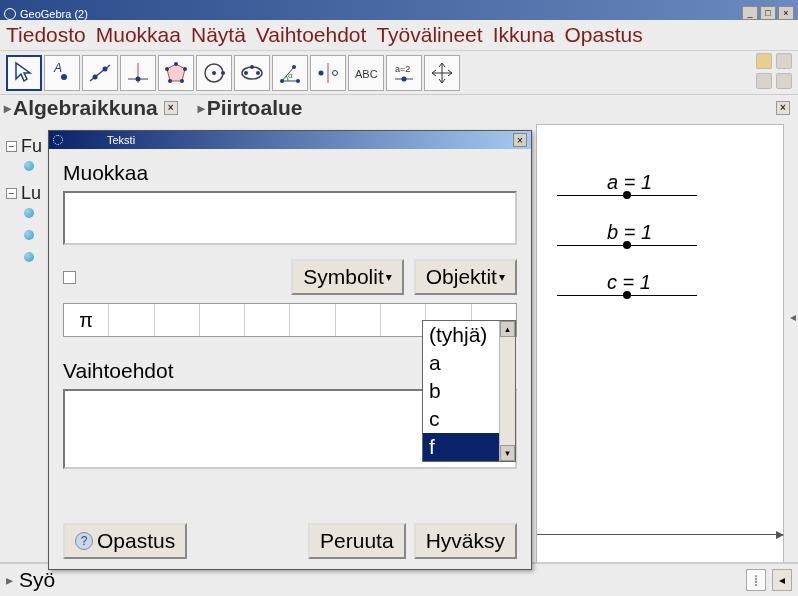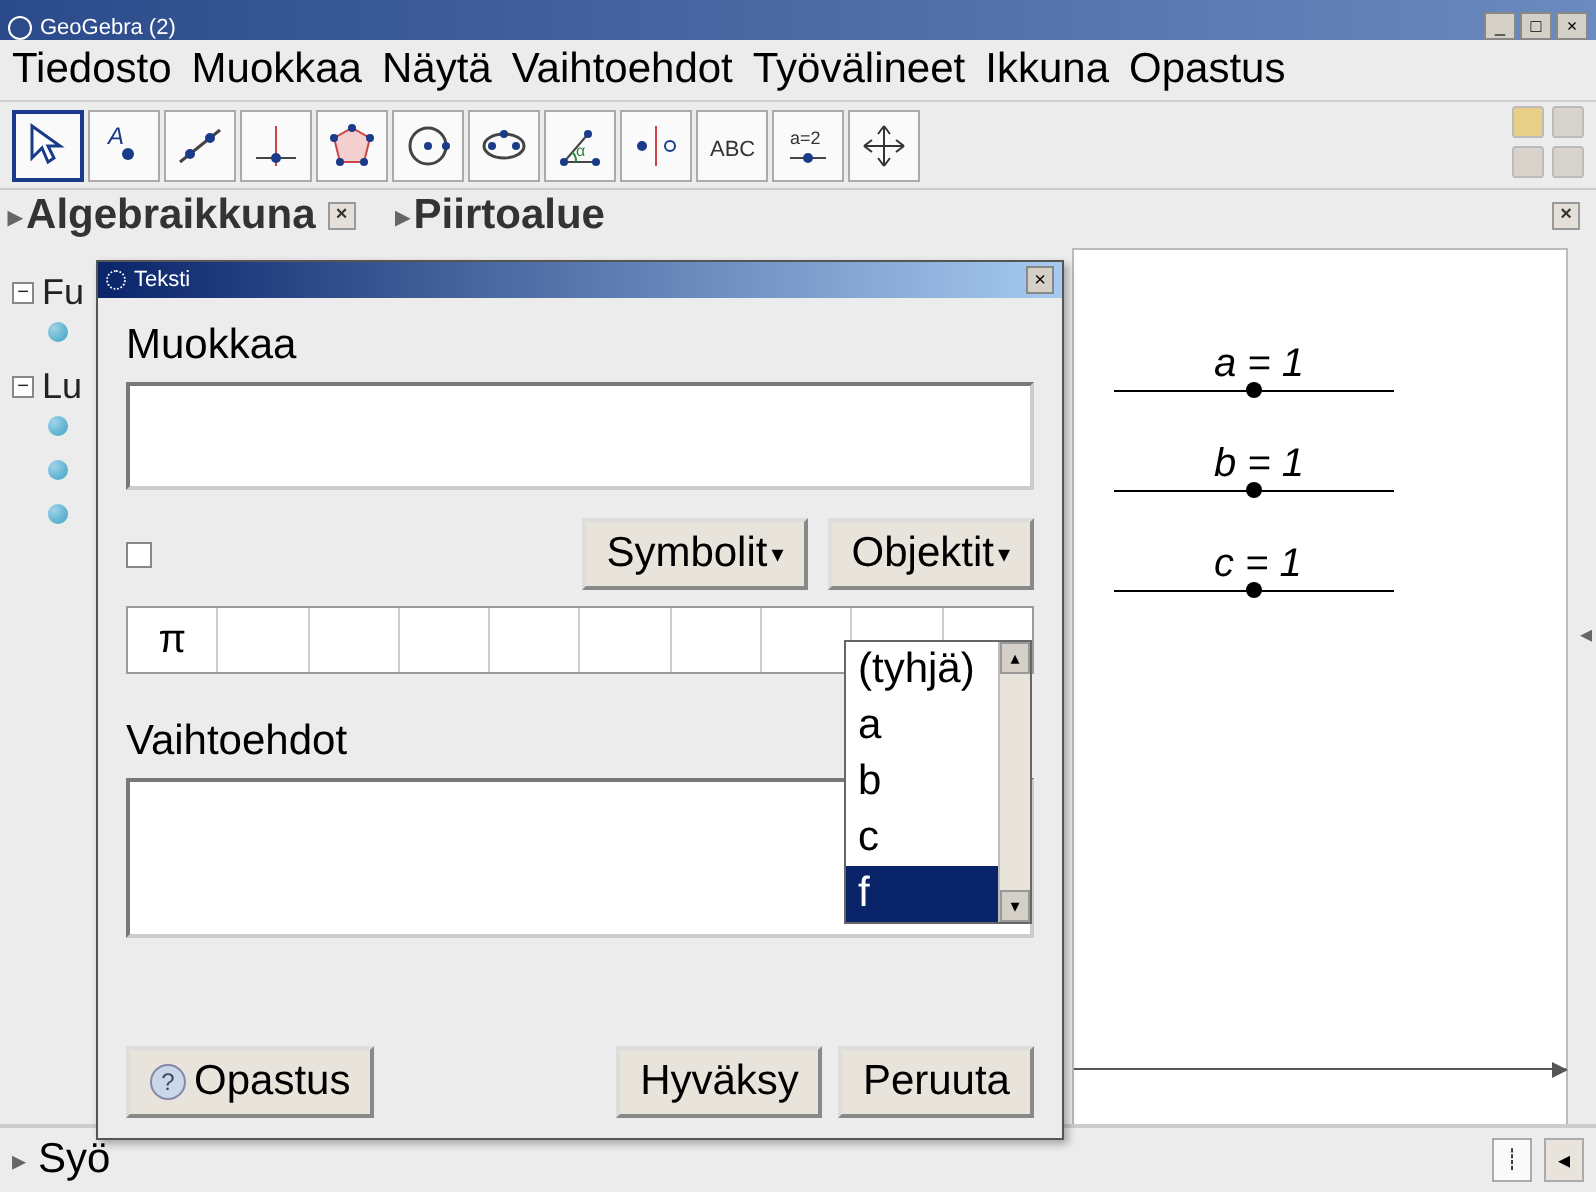--- a/index.html
+++ b/index.html
@@ -5,21 +5,21 @@
 * { box-sizing: border-box; margin: 0; padding: 0; font-family: Arial, sans-serif; }
 body { background: #ececec; width: 798px; height: 596px; overflow: hidden; position: relative; }
 
 
 .titlebar { height: 20px; background: linear-gradient(to right, #2a4a8a, #6b8abf); color: #fff; display: flex; align-items: flex-end; padding: 0 4px; font-size: 11px; }
 .titlebar .tb-icon { width: 12px; height: 12px; border: 1px solid #fff; border-radius: 50%; margin-right: 4px; }
 .titlebar .tb-spacer { flex: 1; }
 .titlebar .winbtn { width: 16px; height: 14px; background: #d4d0c8; border: 1px solid #888; margin-left: 2px; display: flex; align-items: center; justify-content: center; font-size: 9px; color: #000; }
 
 
-.menubar { height: 30px; display: flex; align-items: center; padding: 0 6px; gap: 10px; font-size: 21px; color: #000000; background: #ececec; }
+.menubar { height: 30px; display: flex; align-items: center; padding: 0 6px; gap: 10px; font-size: 21px; color: #7f1d1d; background: #ececec; }
 .menubar span { cursor: default; }
 
 
 .toolbar { height: 44px; background: #ececec; border-top: 1px solid #d0d0d0; display: flex; align-items: center; padding: 2px 6px; gap: 2px; position: relative; }
 .tool { width: 36px; height: 36px; border: 1px solid #aaa; background: #fafafa; display: flex; align-items: center; justify-content: center; position: relative; }
 .tool.selected { border: 2px solid #1a3a8a; }
 .tool svg { width: 28px; height: 28px; }
 .tb-right { position: absolute; right: 6px; top: 2px; display: flex; gap: 4px; flex-direction: column; align-items: flex-end; }
 .tb-right-row { display: flex; gap: 4px; }
 .smicon { width: 16px; height: 16px; background: #d8d4cc; border: 1px solid #bbb; border-radius: 2px; }
@@ -48,21 +48,21 @@
 .slider .dot { width: 8px; height: 8px; background: #000; border-radius: 50%; position: absolute; top: -4px; left: 66px; }
 .slider .lbl { position: absolute; top: -24px; left: 50px; font-size: 20px; font-style: italic; }
 .axis { position: absolute; bottom: 30px; left: 0; right: 0; height: 1px; background: #555; }
 .axis-arrow { position: absolute; right: -1px; bottom: 26px; width: 0; height: 0; border-left: 8px solid #555; border-top: 4px solid transparent; border-bottom: 4px solid transparent; }
 .ticks { position: absolute; bottom: 6px; left: 0; right: 0; display: flex; font-size: 18px; color: #333; font-style: italic;}
 .ticks span { position: absolute; }
 .side-tri { position: absolute; right: 2px; top: 190px; font-size: 12px; color: #666; }
 
 
 .dialog { position: absolute; left: 48px; top: 130px; width: 484px; height: 440px; border: 1px solid #555; background: #ececec; box-shadow: 2px 2px 4px rgba(0,0,0,0.3); z-index: 10; }
-.dlg-title { height: 18px; background: linear-gradient(to right, #0a246a, #a6caf0); color: #fff; font-size: 11px; display: flex; align-items: center; padding: 0 4px; }
+.dlg-title { height: 18px; background: linear-gradient(to right, #0a246a, #a6caf0); color: #fff; font-size: 11px; display: flex; align-items: center; padding: 0 4px; gap: 40px; }
 .dlg-title .dlg-icon { width: 10px; height: 10px; border: 1px dotted #fff; border-radius: 50%; margin-right: 4px; }
 .dlg-title .dlg-close { margin-left: auto; width: 14px; height: 14px; background: #d4d0c8; border: 1px solid #888; color: #000; font-size: 10px; display:flex; align-items:center; justify-content:center; }
 .dlg-body { padding: 12px 14px; }
 .dlg-label { font-size: 21px; margin-bottom: 6px; }
 .dlg-textarea { width: 100%; height: 54px; border: 2px inset #ccc; background: #fff; margin-bottom: 14px; }
 .dlg-row { display: flex; align-items: center; gap: 10px; margin-bottom: 8px; }
 .chk { width: 13px; height: 13px; border: 1px solid #888; background: #fff; }
 .chk-label { font-size: 21px; }
 .dlg-btn { border: 2px outset #ddd; background: #e8e4dc; padding: 4px 10px; font-size: 21px; display: flex; align-items: center; gap: 2px; }
 .dlg-btn .dd { font-size: 12px; }
@@ -311,24 +311,24 @@
     <div class="preview-box"></div>
   </div>
 
   <div class="dlg-footer">
     <div class="dlg-btn">
       <div class="help-icon">?</div>
       <span>Opastus</span>
     </div>
     <div class="spacer"></div>
     <div class="dlg-btn">
-        <span>Hyväksy</span>
+        <span>Peruuta</span>
       </div>
     <div class="dlg-btn">
-        <span>Peruuta</span>
+        <span>Hyväksy</span>
       </div>
   </div>
 </div>
 
 <div class="droplist">
   <div class="dl-item">(tyhjä)</div>
   <div class="dl-item">a</div>
   <div class="dl-item">b</div>
   <div class="dl-item">c</div>
   <div class="dl-item sel">f</div>

